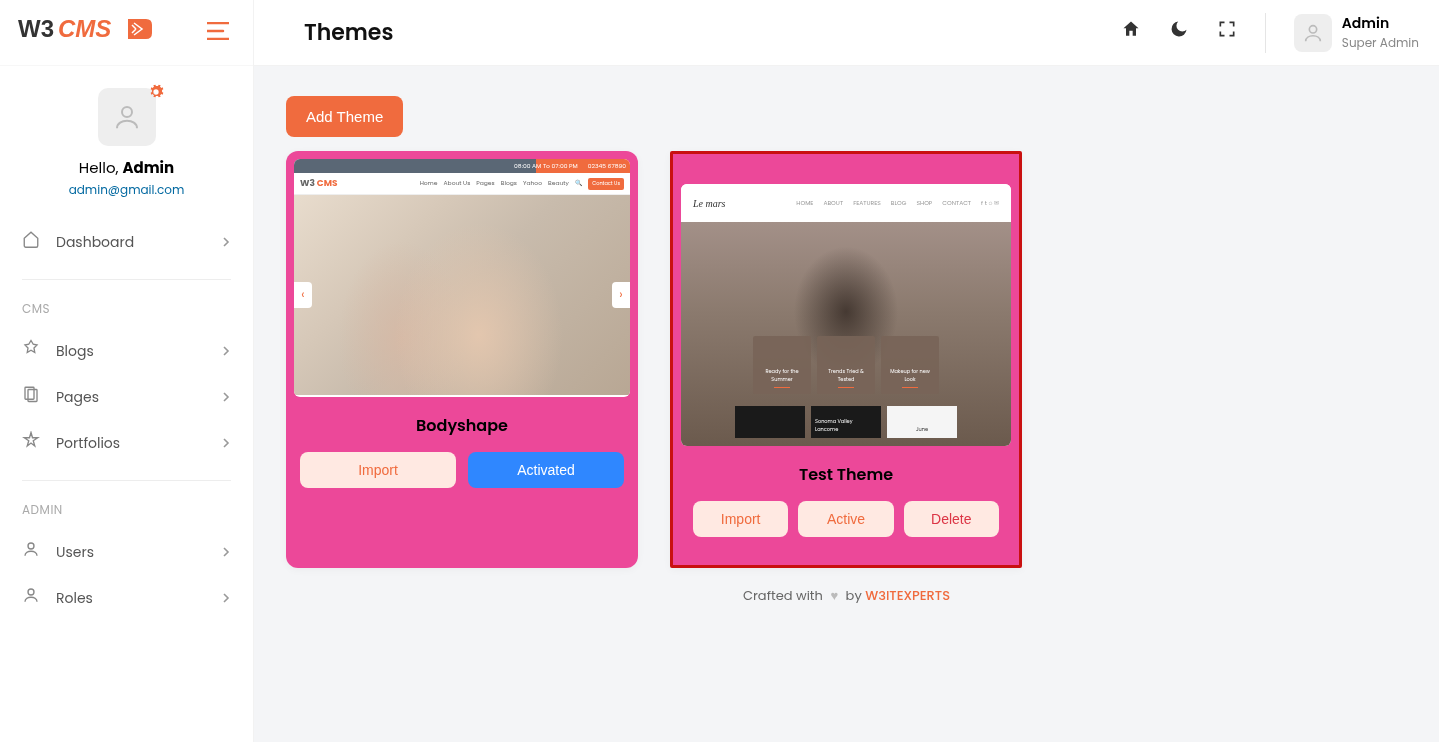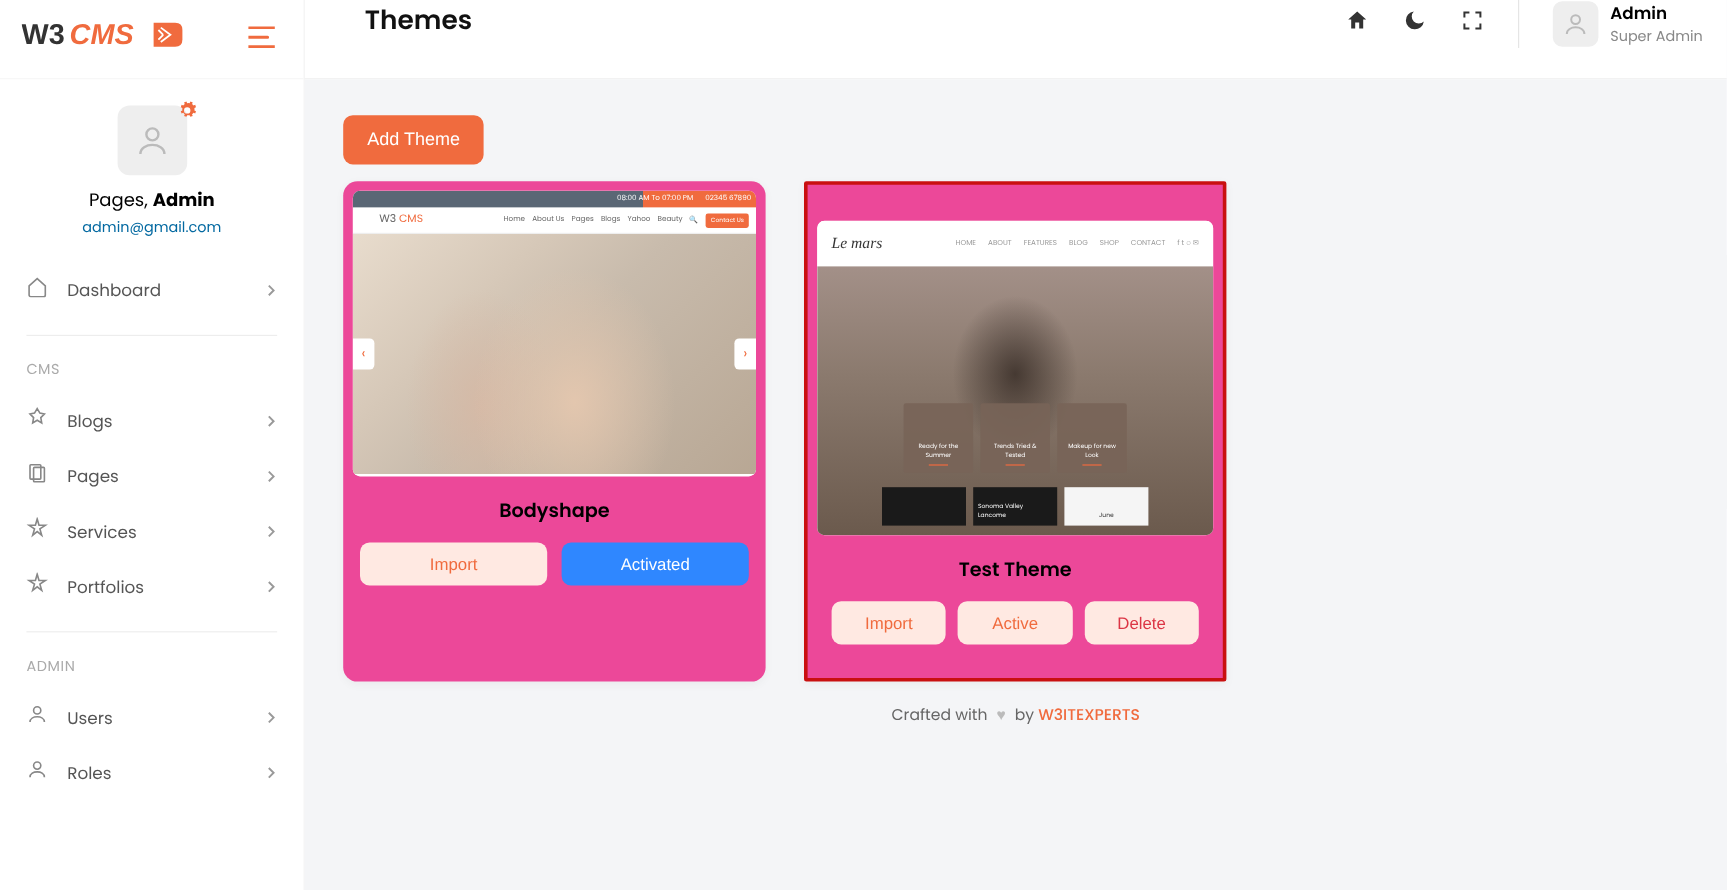--- a/index.html
+++ b/index.html
@@ -4,21 +4,21 @@
   <style>
     * { margin: 0; padding: 0; box-sizing: border-box; }
     body { font-family: 'Poppins', -apple-system, BlinkMacSystemFont, 'Segoe UI', sans-serif; background: #fff; width: 1439px; height: 742px; overflow: hidden; }
     
     
     .layout { display: flex; height: 742px; }
     .sidebar { width: 254px; background: #fff; border-right: 1px solid rgba(0,0,0,0.05); height: 742px; overflow-y: auto; }
     .main { flex: 1; display: flex; flex-direction: column; }
     
     
-    .header { height: 66px; display: flex; align-items: flex-start; padding: 0 20px; border-bottom: 1px solid rgba(0,0,0,0.05); gap: 12px; }
+    .header { height: 66px; display: flex; align-items: center; padding: 0 20px; border-bottom: 1px solid rgba(0,0,0,0.05); gap: 12px; }
     .page-title { font-size: 22px; font-weight: 600; color: #111; margin-left: 30px; }
     .header-right { margin-left: auto; display: flex; align-items: center; gap: 28px; }
     .header-icon { color: #333; cursor: pointer; }
     .header-sep { width: 1px; height: 40px; background: rgba(0,0,0,0.1); }
     .user-chip { display: flex; align-items: center; gap: 10px; }
     .user-av { width: 38px; height: 38px; background: #eee; border-radius: 8px; display: flex; align-items: center; justify-content: center; }
     .user-meta .un { font-weight: 600; font-size: 14px; }
     .user-meta .ur { font-size: 12px; color: #888; }
     
     
@@ -54,31 +54,31 @@
     
     
     .footer { padding: 18px 0 14px; text-align: center; color: #666; font-size: 13px; background: #f4f5f7; }
     .footer .heart { color: #bbb; margin: 0 4px; }
     .footer .brand { color: #f06b3e; font-weight: 500; }
 
     
     .preview1 { background: #fff; }
     .pv1-bar { height: 14px; background: linear-gradient(90deg, #5a6775 72%, #f06b3e 72%); font-size: 6px; color:#fff; display:flex; align-items:center; justify-content:flex-end; padding-right:4px; gap:10px;}
     .pv1-nav { height: 22px; background: #fff; display:flex; align-items:center; padding:0 6px; font-size:6px; gap:6px; color:#666; border-bottom:1px solid #eee;}
-    .pv1-logo{font-weight:400; font-size:9px;margin-left:16px;} .pv1-logo .r{color:#f06b3e;}
+    .pv1-logo{font-weight:700; font-size:9px;} .pv1-logo .r{color:#f06b3e;}
     .pv1-nav .sp{margin-left:auto;}
     .pv1-cta{background:#f06b3e;color:#fff;padding:2px 4px;border-radius:2px;font-size:5px;}
     .pv1-photo{height: 200px; background: linear-gradient(135deg,#e8dccd 0%,#d6c8b8 30%,#c8bbac 50%,#b8a794 100%); position:relative; }
     .pv1-photo::before{content:'';position:absolute;inset:0;background:radial-gradient(ellipse 120px 160px at 55% 70%, rgba(230,200,175,0.9), transparent 70%), radial-gradient(ellipse 90px 140px at 32% 72%, rgba(215,185,165,0.85), transparent 70%);}
     .pv1-arr{position:absolute;top:50%;width:18px;height:26px;background:#fff;display:flex;align-items:center;justify-content:center;color:#f06b3e;font-size:12px;transform:translateY(-50%);} 
     .pv1-arr.l{left:0;border-radius:0 4px 4px 0;} .pv1-arr.r{right:0;border-radius:4px 0 0 4px;}
 
     .preview2 { background: #fff; display: flex; flex-direction: column; height: 100%; }
     .pv2-nav{height:38px;background:#fff;display:flex;align-items:center;padding:0 12px;font-size:6px;color:#999;gap:10px;}
-    .pv2-logo{font-family:cursive;font-size:13px;color:#333;font-style:italic;} .pv2-nav .sp{margin-left:auto;}
+    .pv2-logo{font-family:cursive;font-size:10px;color:#333;font-style:italic;} .pv2-nav .sp{margin-left:auto;}
     .pv2-hero{flex:1;background:linear-gradient(180deg,#a39088 0%,#8b7a6e 40%,#6b5a4d 100%);position:relative;display:flex;flex-direction:column;justify-content:flex-end;align-items:center;padding-bottom:8px;}
     .pv2-hero::before{content:'';position:absolute;inset:0;background:radial-gradient(ellipse 80px 100px at 50% 40%,rgba(40,30,25,0.7),transparent 65%);}
     .pv2-tiles{display:flex;gap:6px;position:relative;z-index:2;}
     .pv2-tile{width:58px;height:58px;background:rgba(120,100,88,0.9);border-radius:2px;display:flex;flex-direction:column;justify-content:flex-end;align-items:center;padding:6px 4px;color:#fff;font-size:5px;text-align:center;}
     .pv2-tile .b{height:1px;width:16px;background:#f06b3e;margin-top:3px;}
     .pv2-tiles2{display:flex;gap:6px;margin-top:12px;}
     .pv2-t2{width:70px;height:32px;background:#1a1a1a;font-size:5px;color:#fff;display:flex;align-items:flex-end;justify-content:center;padding:4px;}
     .pv2-t2.wh{background:#f5f5f5;color:#333;}
   </style>
 </head>
@@ -106,21 +106,21 @@
     <div class="profile-block">
       <div class="profile-av">
         <svg width="30" height="30" viewBox="0 0 24 24" fill="none" stroke="#bbb" stroke-width="1.6">
             <circle cx="12" cy="8" r="4"></circle>
             <path d="M4 21c0-4 4-6 8-6s8 2 8 6"></path>
           </svg>
         <span class="gear-badge"><svg width="16" height="16" viewBox="0 0 24 24" fill="#f06b3e">
               <path d="M12 8a4 4 0 100 8 4 4 0 000-8zm9 4l2 1-1 3-2-1a8 8 0 01-2 2l1 2-3 1-1-2a8 8 0 01-3 0l-1 2-3-1 1-2a8 8 0 01-2-2l-2 1-1-3 2-1a8 8 0 010-3l-2-1 1-3 2 1a8 8 0 012-2l-1-2 3-1 1 2a8 8 0 013 0l1-2 3 1-1 2a8 8 0 012 2l2-1 1 3-2 1a8 8 0 010 3z"></path>
             </svg></span>
       </div>
-      <div class="greet"><span>Pages, </span><b>Admin</b></div>
+      <div class="greet"><span>Hello, </span><b>Admin</b></div>
       <div class="email">admin@gmail.com</div>
     </div>
 
     <nav class="nav">
       <div class="nav-item">
         <span class="nicon"><svg width="18" height="18" viewBox="0 0 24 24" fill="none" stroke="currentColor" stroke-width="1.8">
               <path d="M3 11l9-8 9 8v10a2 2 0 01-2 2H5a2 2 0 01-2-2z"></path>
             </svg></span>
         <span>Dashboard</span>
         <span class="chev"><svg width="10" height="10" viewBox="0 0 10 10">
@@ -137,29 +137,20 @@
         <span class="chev"><svg width="10" height="10" viewBox="0 0 10 10">
               <path d="M3 1l4 4-4 4" fill="none" stroke="currentColor" stroke-width="1.6"></path>
             </svg></span>
       </div>
       <div class="nav-item">
         <span class="nicon"><svg width="18" height="18" viewBox="0 0 24 24" fill="none" stroke="currentColor" stroke-width="1.8">
               <rect x="4" y="3" width="12" height="16" rx="1"></rect>
               <rect x="8" y="6" width="12" height="16" rx="1"></rect>
             </svg></span>
         <span>Pages</span>
-        <span class="chev"><svg width="10" height="10" viewBox="0 0 10 10">
-              <path d="M3 1l4 4-4 4" fill="none" stroke="currentColor" stroke-width="1.6"></path>
-            </svg></span>
-      </div>
-      <div class="nav-item">
-        <span class="nicon"><svg width="18" height="18" viewBox="0 0 24 24" fill="none" stroke="currentColor" stroke-width="1.8">
-              <path d="M12 2l2 7h7l-6 4 2 7-5-4-5 4 2-7-6-4h7z"></path>
-            </svg></span>
-        <span>Services</span>
         <span class="chev"><svg width="10" height="10" viewBox="0 0 10 10">
               <path d="M3 1l4 4-4 4" fill="none" stroke="currentColor" stroke-width="1.6"></path>
             </svg></span>
       </div>
       <div class="nav-item">
         <span class="nicon"><svg width="18" height="18" viewBox="0 0 24 24" fill="none" stroke="currentColor" stroke-width="1.8">
               <path d="M12 2l2 7h7l-6 4 2 7-5-4-5 4 2-7-6-4h7z"></path>
             </svg></span>
         <span>Portfolios</span>
         <span class="chev"><svg width="10" height="10" viewBox="0 0 10 10">

